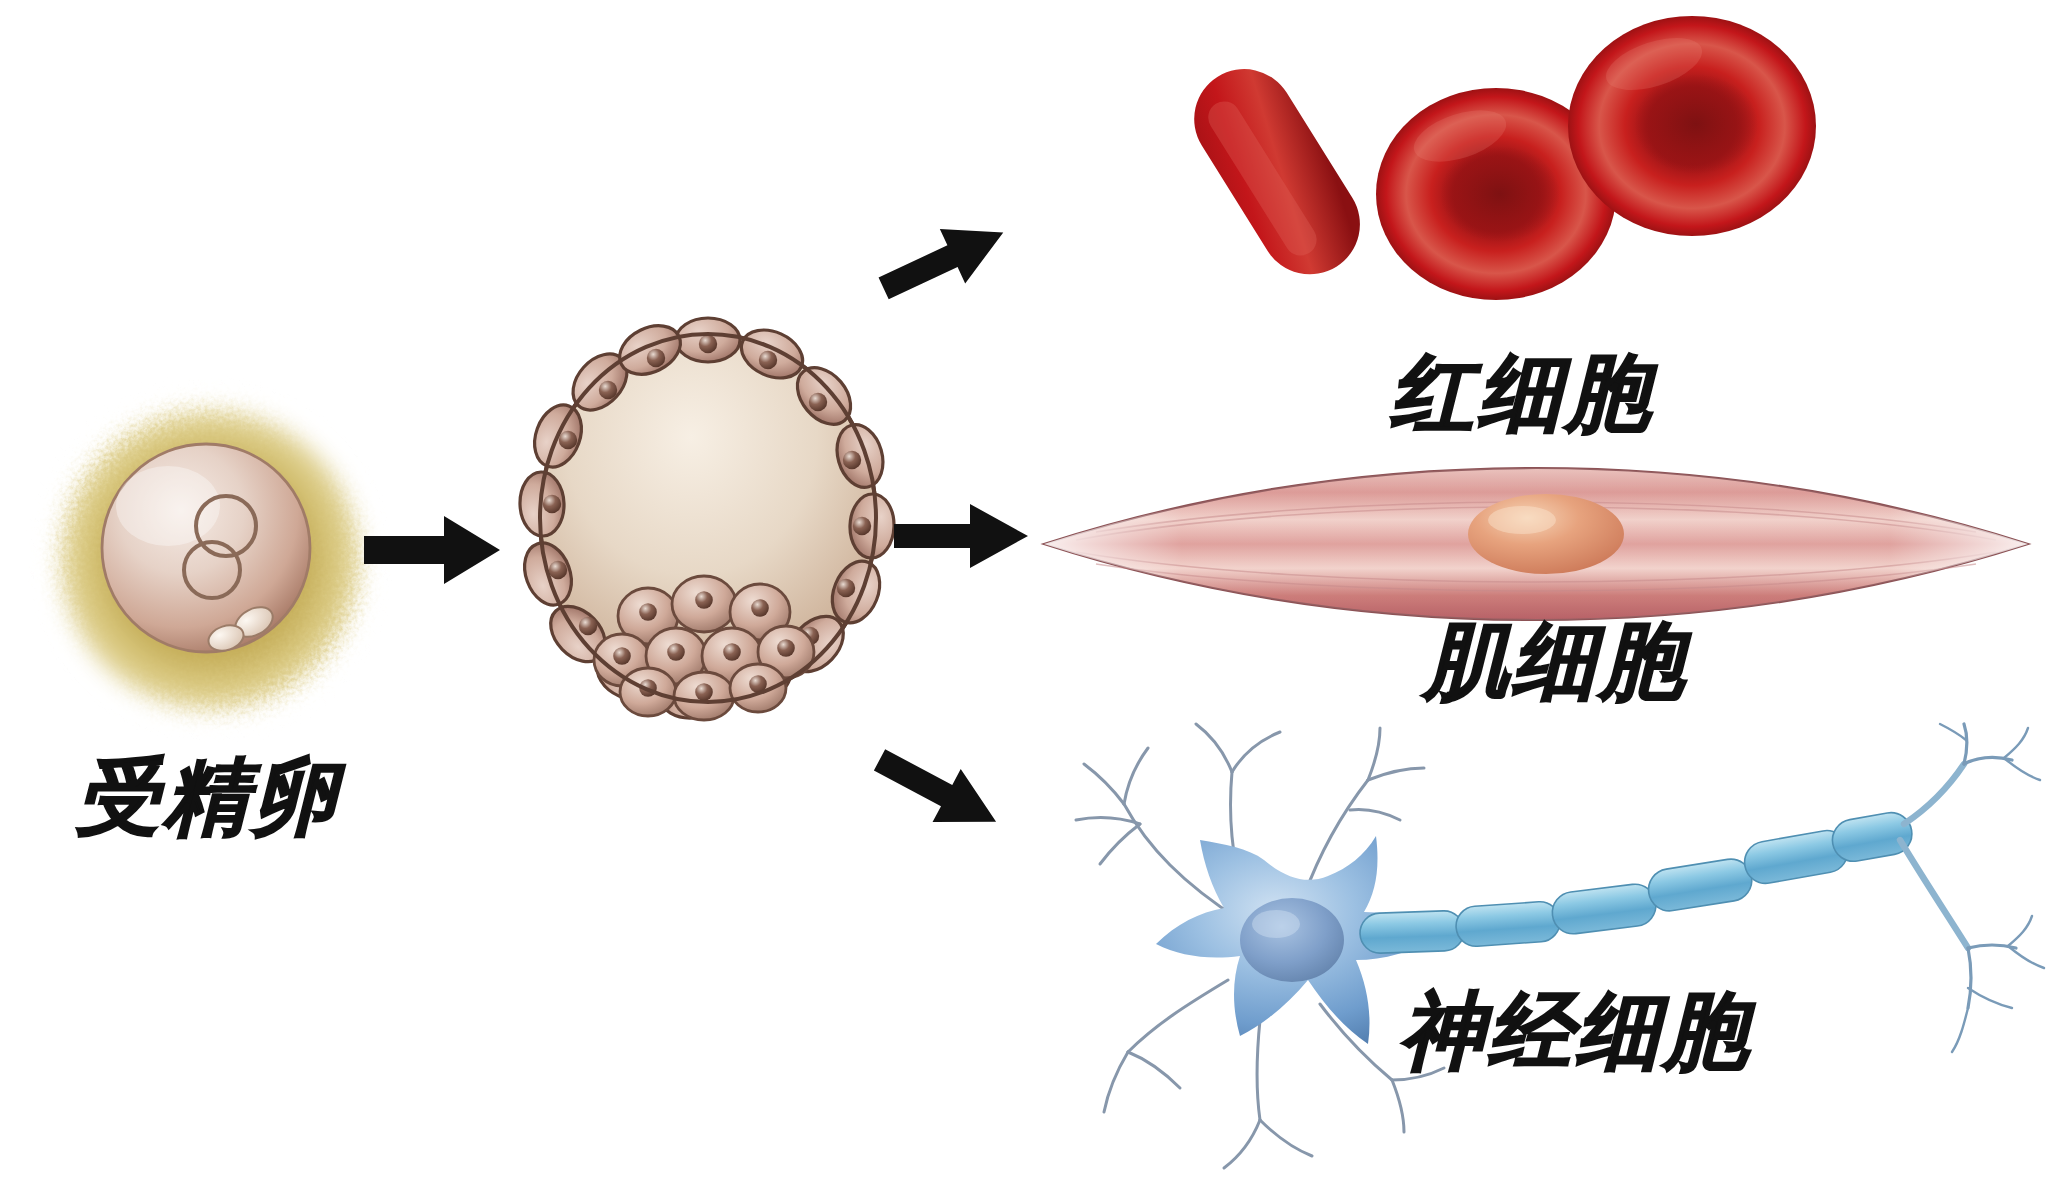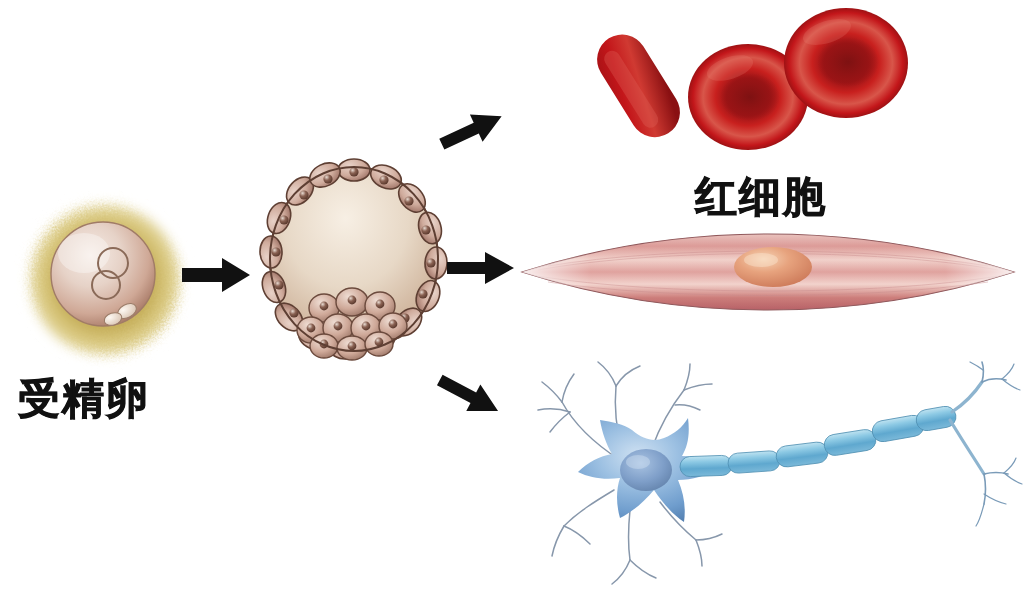--- a/index.html
+++ b/index.html
@@ -17,20 +17,21 @@
   }
   .label {
     position: absolute;
     color: #111111;
     font-weight: bold;
     font-size: 42px;
     line-height: 1;
     letter-spacing: 2px;
     white-space: nowrap;
     font-family: "DejaVu Sans", "Liberation Sans", sans-serif;
+    font-style: italic;
     -webkit-text-stroke: 0.9px #111111;
   }
   .node { position: absolute; }
   svg { display: block; overflow: visible; }
 </style>
 </head>
 <body>
 
 <div id="stage">
 
@@ -70,21 +71,21 @@
       <circle cx="93" cy="89" r="52" fill="url(#eggGrad)" stroke="#a07b67" stroke-width="1.4"></circle>
       <ellipse cx="74" cy="68" rx="26" ry="20" fill="#ffffff" opacity="0.35"></ellipse>
 
       <circle cx="103" cy="78" r="15" fill="none" stroke="#8a6a58" stroke-width="2"></circle>
       <circle cx="96" cy="100" r="14" fill="none" stroke="#8a6a58" stroke-width="2"></circle>
 
       <ellipse cx="117" cy="126" rx="10" ry="6.5" fill="url(#pbGrad)" stroke="#9b7c68" stroke-width="1" transform="rotate(-28 117 126)"></ellipse>
       <ellipse cx="103" cy="134" rx="9" ry="6" fill="url(#pbGrad)" stroke="#9b7c68" stroke-width="1" transform="rotate(-18 103 134)"></ellipse>
     </svg>
   </div>
-  <div class="label" style="left:18px; top:378px;">受精卵</div>
+  <div class="label" style="left:38px; top:378px;">受精卵</div>
 
   <div class="node" style="left:180px; top:255px;">
     <svg width="75" height="40" viewBox="0 0 75 40">
       <path d="M2 13 L42 13 L42 3 L70 20 L42 37 L42 27 L2 27 Z" fill="#111111"></path>
     </svg>
   </div>
 
   <div class="node" style="left:262px; top:160px; width:190px; height:195px;">
     <svg width="190" height="195" viewBox="0 0 190 195">
       <defs>
@@ -279,20 +280,21 @@
         <path d="M30 34 C 150 14, 350 14, 470 34"></path>
         <path d="M30 50 C 150 68, 350 68, 470 50"></path>
       </g>
       <path d="M4 40 C 110 6, 200 2, 250 2 C 300 2, 390 6, 496 40
                C 390 74, 300 78, 250 78 C 200 78, 110 74, 4 40 Z" fill="url(#muscleFade)"></path>
 
       <ellipse cx="255" cy="35" rx="39" ry="20" fill="url(#muscleNuc)"></ellipse>
       <ellipse cx="243" cy="28" rx="17" ry="7" fill="#fbe4cf" opacity="0.45"></ellipse>
     </svg>
   </div>
+  <div class="label" style="left:712px; top:310px;">肌细胞</div>
 
   <div class="node" style="left:512px; top:360px; width:512px; height:232px;">
     <svg width="512" height="232" viewBox="0 0 512 232">
       <defs>
         <radialGradient id="somaGrad" cx="42%" cy="36%" r="70%">
           <stop offset="0%" stop-color="#cfe1f2"></stop>
           <stop offset="40%" stop-color="#9cc0e2"></stop>
           <stop offset="78%" stop-color="#6f9dcd"></stop>
           <stop offset="100%" stop-color="#5581b2"></stop>
         </radialGradient>
@@ -368,14 +370,15 @@
         <path d="M438 60 C 450 80, 462 98, 472 114" stroke-width="3.2" stroke="#8db4cf"></path>
         <path d="M472 114 C 474 124, 474 134, 472 144" stroke-width="1.6"></path>
         <path d="M472 114 C 480 112, 488 112, 496 114" stroke-width="1.6"></path>
         <path d="M492 113 C 498 108, 502 104, 504 98" stroke-width="1.2"></path>
         <path d="M492 113 C 498 118, 504 122, 510 124" stroke-width="1.2"></path>
         <path d="M472 134 C 478 138, 486 142, 494 144" stroke-width="1.2"></path>
         <path d="M472 144 C 470 152, 468 160, 464 166" stroke-width="1.2"></path>
       </g>
     </svg>
   </div>
+  <div class="label" style="left:700px; top:495px;">神经细胞</div>
 
 </div>
 
 </body></html>

